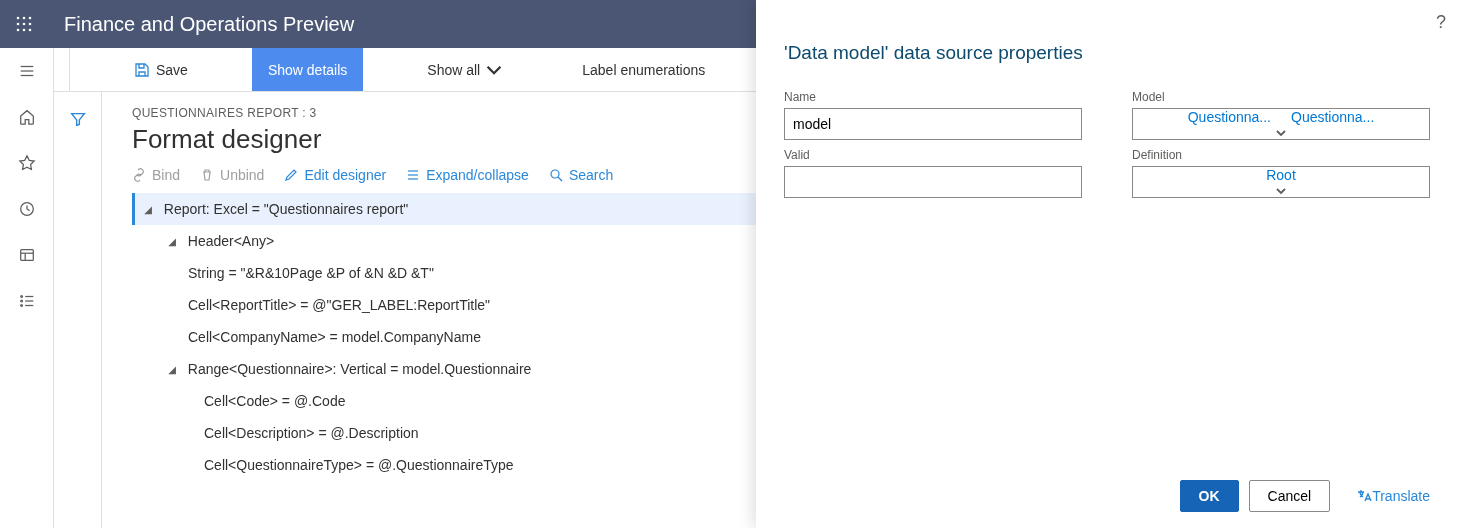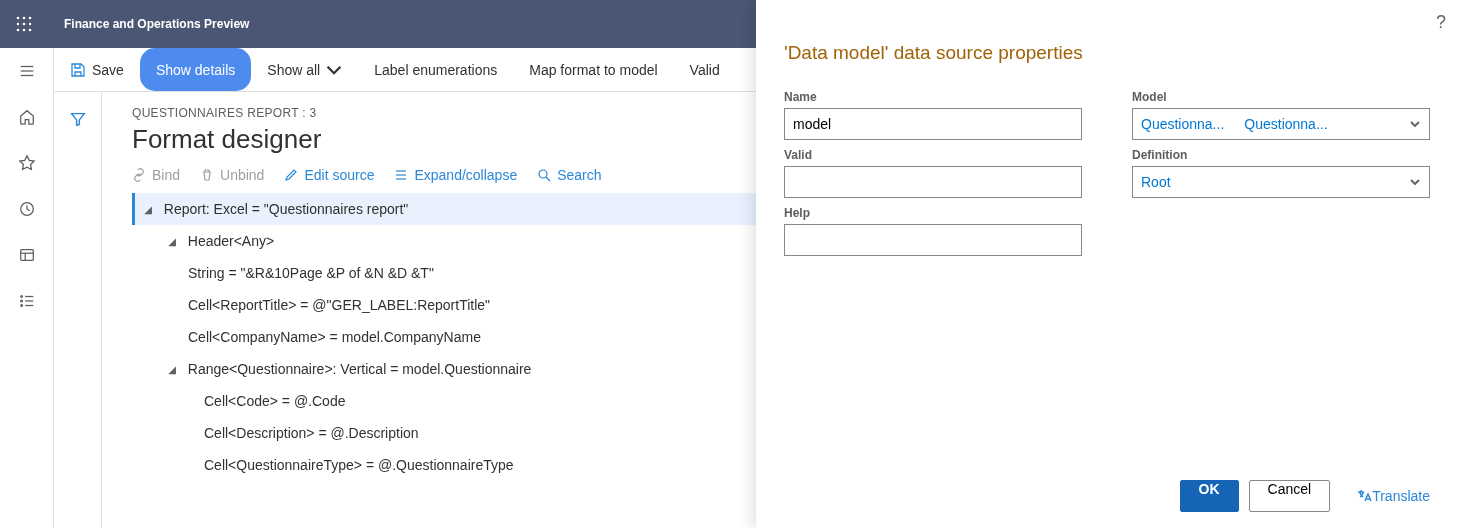--- a/index.html
+++ b/index.html
@@ -2,31 +2,31 @@
 <html><head>
 <meta charset="utf-8">
 <style>
   * { box-sizing: border-box; margin: 0; padding: 0; font-family: "Segoe UI", -apple-system, sans-serif; }
   html, body { width: 1464px; height: 528px; overflow: hidden; background: #fff; color: #323130; }
   
   
   .topbar { height: 48px; background: #4a5673; display: flex; align-items: center; color: #fff; }
   .waffle { width: 48px; height: 48px; display: flex; align-items: center; justify-content: center; cursor: pointer; }
   .waffle svg { width: 16px; height: 16px; }
-  .app-title { font-size: 12px; font-weight: 700; margin-left: 16px; flex: 0 0 auto; }
+  .app-title { font-size: 20px; font-weight: 400; margin-left: 16px; flex: 0 0 auto; }
   .search-box { margin-left: auto; margin-right: 0; width: 270px; height: 32px; background: #5a6580; border-radius: 2px; display: flex; align-items: center; padding: 0 10px; color: #d8dce6; }
   .search-box svg { width: 16px; height: 16px; fill: #d8dce6; margin-right: 8px; }
   .search-box input { background: transparent; border: none; outline: none; color: #d8dce6; font-size: 14px; width: 100%; }
   .search-box input::placeholder { color: #d8dce6; }
   
   
-  .cmdbar { height: 44px; background: #fff; border-bottom: 1px solid #e1dfdd; display: flex; align-items: stretch; padding-left: 0; }
+  .cmdbar { height: 44px; background: #fff; border-bottom: 1px solid #e1dfdd; display: flex; align-items: stretch; padding-left: 16px; gap: 48px; }
   .cmd-spacer { width: 54px; border-right: 1px solid #e1dfdd; }
   .cmd-item { display: flex; align-items: center; padding: 0 16px; font-size: 14px; color: #323130; cursor: pointer; gap: 6px; }
-  .cmd-item.active { background: #4d8bef; color: #fff; border-radius: 15px; }
+  .cmd-item.active { background: #4d8bef; color: #fff; }
   .cmd-item svg { width: 16px; height: 16px; fill: currentColor; }
   .chev { width: 10px; height: 10px; }
   
   
   .leftnav { position: absolute; left: 0; top: 48px; width: 54px; bottom: 0; background: #fff; border-right: 1px solid #e1dfdd; display: flex; flex-direction: column; align-items: center; padding-top: 0; }
   .leftnav .nav-item { width: 54px; height: 46px; display: flex; align-items: center; justify-content: center; cursor: pointer; color: #605e5c; }
   .leftnav svg { width: 18px; height: 18px; fill: none; stroke: currentColor; stroke-width: 1.4; }
   
   
   .main { position: absolute; left: 54px; top: 92px; right: 0; bottom: 0; display: flex; }
@@ -51,36 +51,36 @@
   .tree-row.selected { background: #e8f1fd; border-left: 3px solid #2b88d8; padding-left:5px;}
   .tree-toggle { width: 16px; display:inline-flex; justify-content:center; color:#605e5c; cursor:pointer; font-size:10px;}
   .tree-label { color: #323130; }
   .indent-1 { padding-left: 24px; }
   .indent-2 { padding-left: 48px; }
   .indent-3 { padding-left: 64px; }
   
   
   .right-panel { position: absolute; right: 0; top: 0; bottom: 0; width: 708px; background: #fff; box-shadow: -4px 0 14px rgba(0,0,0,0.12); padding: 16px 34px 16px 28px; display:flex; flex-direction:column; }
   .rp-help { position:absolute; top:12px; right:18px; color:#605e5c; font-size:18px; cursor:pointer;}
-  .rp-title { font-size: 19px; font-weight: 400; color: #a16207; margin-top: 26px; margin-bottom: 26px; }
+  .rp-title { font-size: 19px; font-weight: 400; color: #0c4a6e; margin-top: 26px; margin-bottom: 26px; }
   .rp-section-head { display:flex; justify-content:space-between; align-items:center; font-size:17px; font-weight:600; margin-bottom:14px; cursor:pointer;}
   .rp-section-head svg { width:14px; height:14px; stroke:#605e5c; fill:none; stroke-width:1.6;}
   
   .form-grid { display:grid; grid-template-columns: 1fr 1fr; gap: 6px 50px; }
   .form-field { display:flex; flex-direction:column; gap:4px; margin-bottom:8px;}
-  .form-field label { font-size:12px; color:#605e5c;font-weight:bold; }
+  .form-field label { font-size:12px; color:#605e5c; }
   .form-field input, .form-field .select { height:32px; border:1px solid #8a8886; padding:0 8px; font-size:14px; background:#fff; outline:none;}
-  .form-field .select { display:flex; align-items:center; justify-content:space-between; cursor:pointer; color:#0078d4;}
+  .form-field .select { display:flex; align-items:center; justify-content:space-between; cursor:pointer; color:#0078d4;flex-direction:column;}
   .form-field .select.black { color:#323130; }
   .select svg{width:12px;height:12px;stroke:#605e5c;fill:none;stroke-width:1.8;}
   .model-select-inner{display:flex; gap:20px; overflow:hidden;}
   .model-select-inner span{white-space:nowrap; overflow:hidden; text-overflow:ellipsis; max-width:92px;}
   
   .rp-footer { margin-top:auto; display:flex; justify-content:flex-end; align-items:center; gap:10px; padding-top:20px;}
-  .btn { height:32px; padding:0 18px; font-size:14px; border:1px solid #8a8886; background:#fff; cursor:pointer; display:flex; align-items:flex-start; border-radius:2px;}
+  .btn { height:32px; padding:0 18px; font-size:14px; border:1px solid #8a8886; background:#fff; cursor:pointer; display:flex; align-items:center; border-radius:2px;}
   .btn.primary { background:#1664b5; border-color:#1664b5; color:#fff; font-weight:600;}
   .translate-link { display:flex; align-items:center; color:#2b88d8; font-size:14px; margin-left:16px; cursor:pointer;}
   .translate-link svg{width:16px;height:16px;fill:none;stroke:currentColor;stroke-width:1.4;}
 </style>
 </head>
 <body>
 
 <div class="topbar">
   <div class="waffle">
     <svg viewBox="0 0 16 16">
@@ -199,21 +199,21 @@
         <div class="dsg-btn">
           <svg viewBox="0 0 14 14">
               <path d="M3 4h8M5 4V2h4v2M4 4l1 8h4l1-8" fill="none" stroke-width="1.2"></path>
             </svg>
           <span>Unbind</span>
         </div>
         <div class="dsg-btn enabled">
           <svg viewBox="0 0 14 14">
               <path d="M2 12l1-3 7-7 2 2-7 7-3 1z" fill="none" stroke-width="1.2"></path>
             </svg>
-          <span>Edit source</span>
+          <span>Edit designer</span>
         </div>
         <div class="dsg-btn enabled">
           <svg viewBox="0 0 14 14">
               <line x1="2" y1="3" x2="12" y2="3" stroke-width="1.2"></line>
               <line x1="2" y1="7" x2="12" y2="7" stroke-width="1.2"></line>
               <line x1="2" y1="11" x2="12" y2="11" stroke-width="1.2"></line>
             </svg>
           <span>Expand/collapse</span>
         </div>
         <div class="dsg-btn enabled">
@@ -264,24 +264,20 @@
 
 
   <div class="form-grid">
     <div>
       <div class="form-field">
         <label>Name</label>
         <input type="text" value="model" style="">
       </div>
       <div class="form-field">
         <label>Valid</label>
-        <input type="text" value="" style="">
-      </div>
-      <div class="form-field">
-        <label>Help</label>
         <input type="text" value="" style="">
       </div>
     </div>
     <div>
       <div class="form-field">
         <label>Model</label>
         <div class="select">
           <div class="model-select-inner">
             <span>Questionna...</span>
             <span>Questionna...</span>

